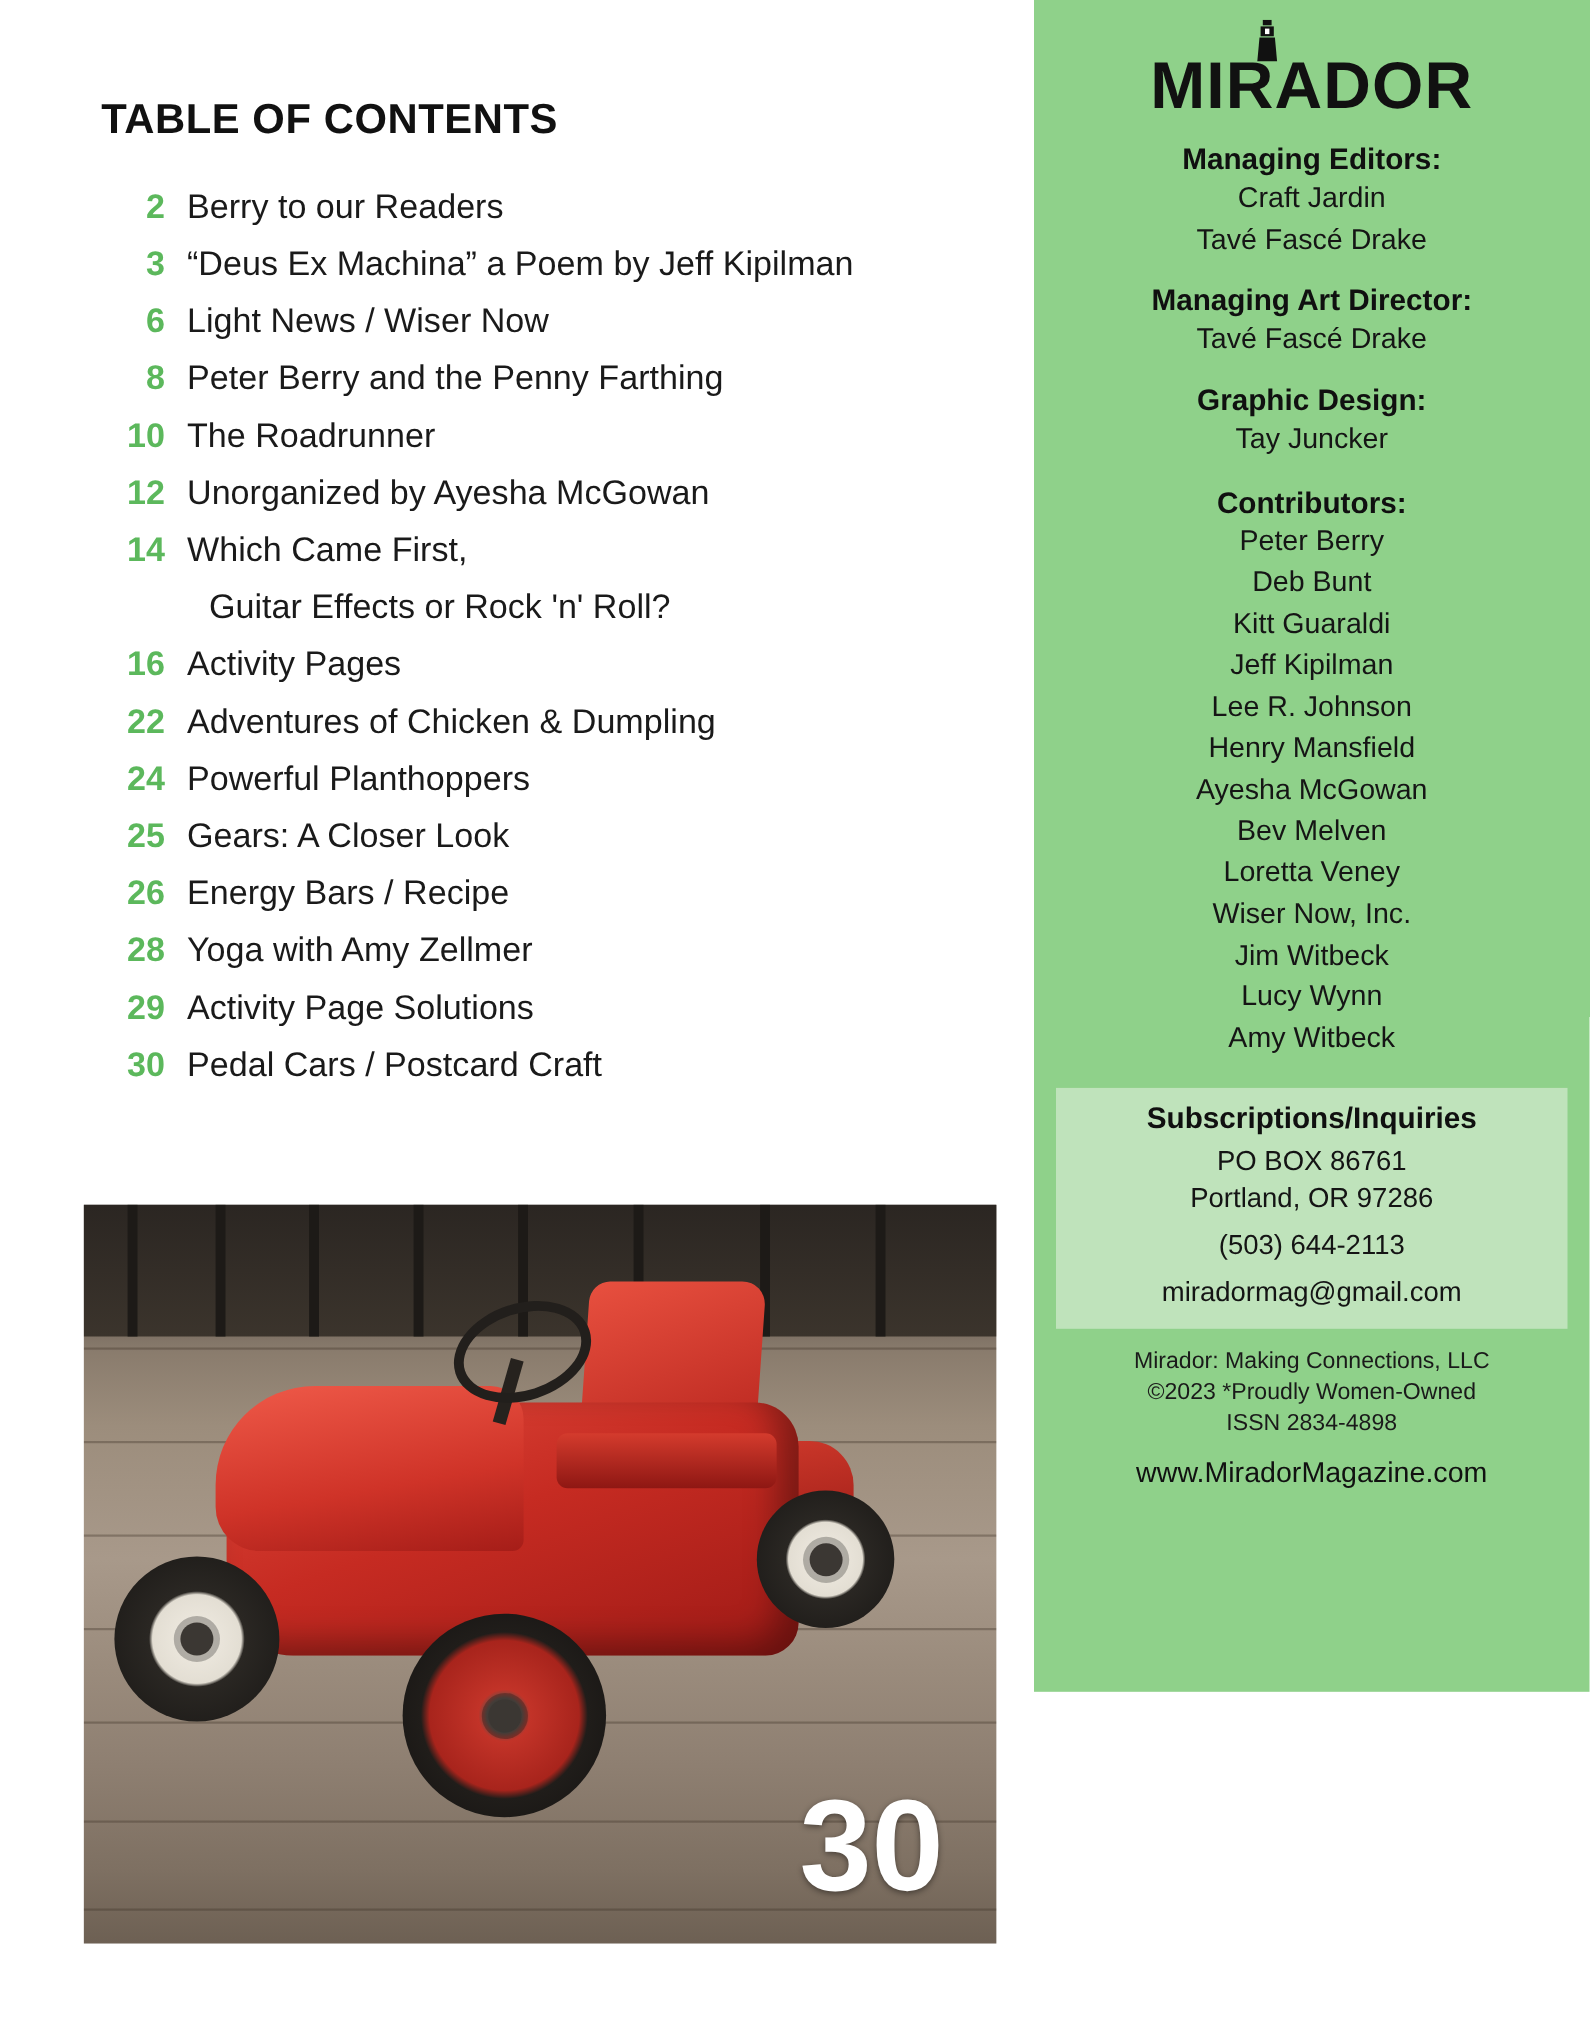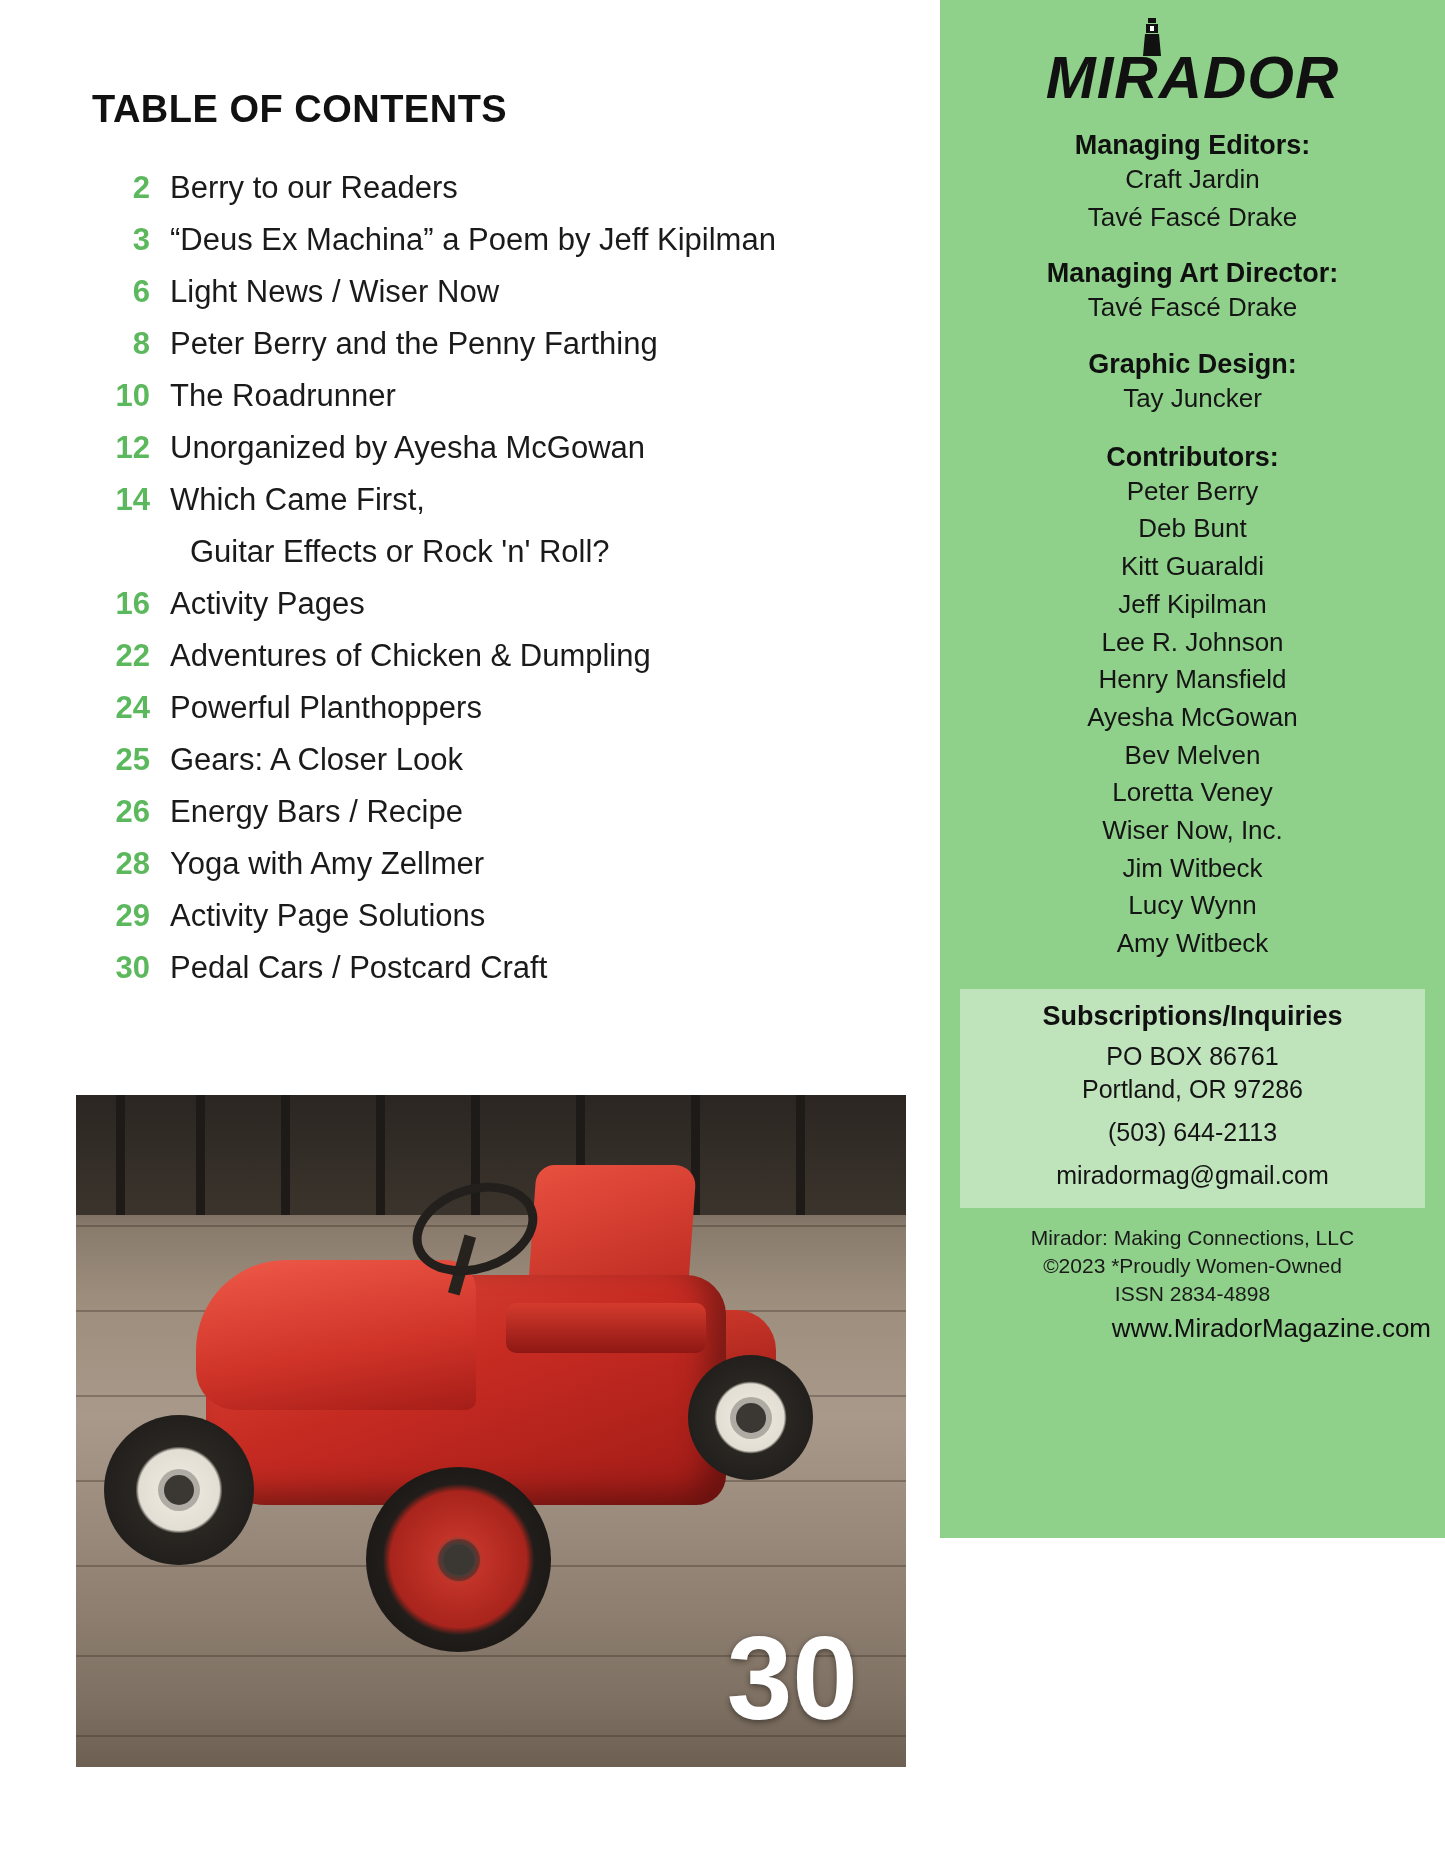--- a/index.html
+++ b/index.html
@@ -227,21 +227,20 @@
   }
   .masthead {
     margin-top: 48px;
     font-size: 60px;
     font-weight: bold;
     letter-spacing: 1px;
     color: #111111;
     line-height: 1;
     position: relative;
     display: inline-block;
-    font-style: italic;
   }
   .masthead .lighthouse {
     position: absolute;
     left: 93px;
     top: -30px;
     width: 26px;
     height: 38px;
   }
   .credit-head {
     font-size: 27px;
@@ -277,24 +276,23 @@
     line-height: 1.32;
   }
   .sub-line.spaced { margin-top: 10px; }
   .legal {
     margin-top: 16px;
     font-size: 21px;
     color: #1a1a1a;
     line-height: 1.35;
   }
   .website {
-    margin-top: 4px;
+    margin-top: 14px;
     font-size: 26px;
     color: #111111;
-    text-align: right;
   }
 </style>
 </head>
 <body>
 
 <div class="page">
 
   <div class="left-col">
     <h1 class="toc-title">TABLE OF CONTENTS</h1>
 

